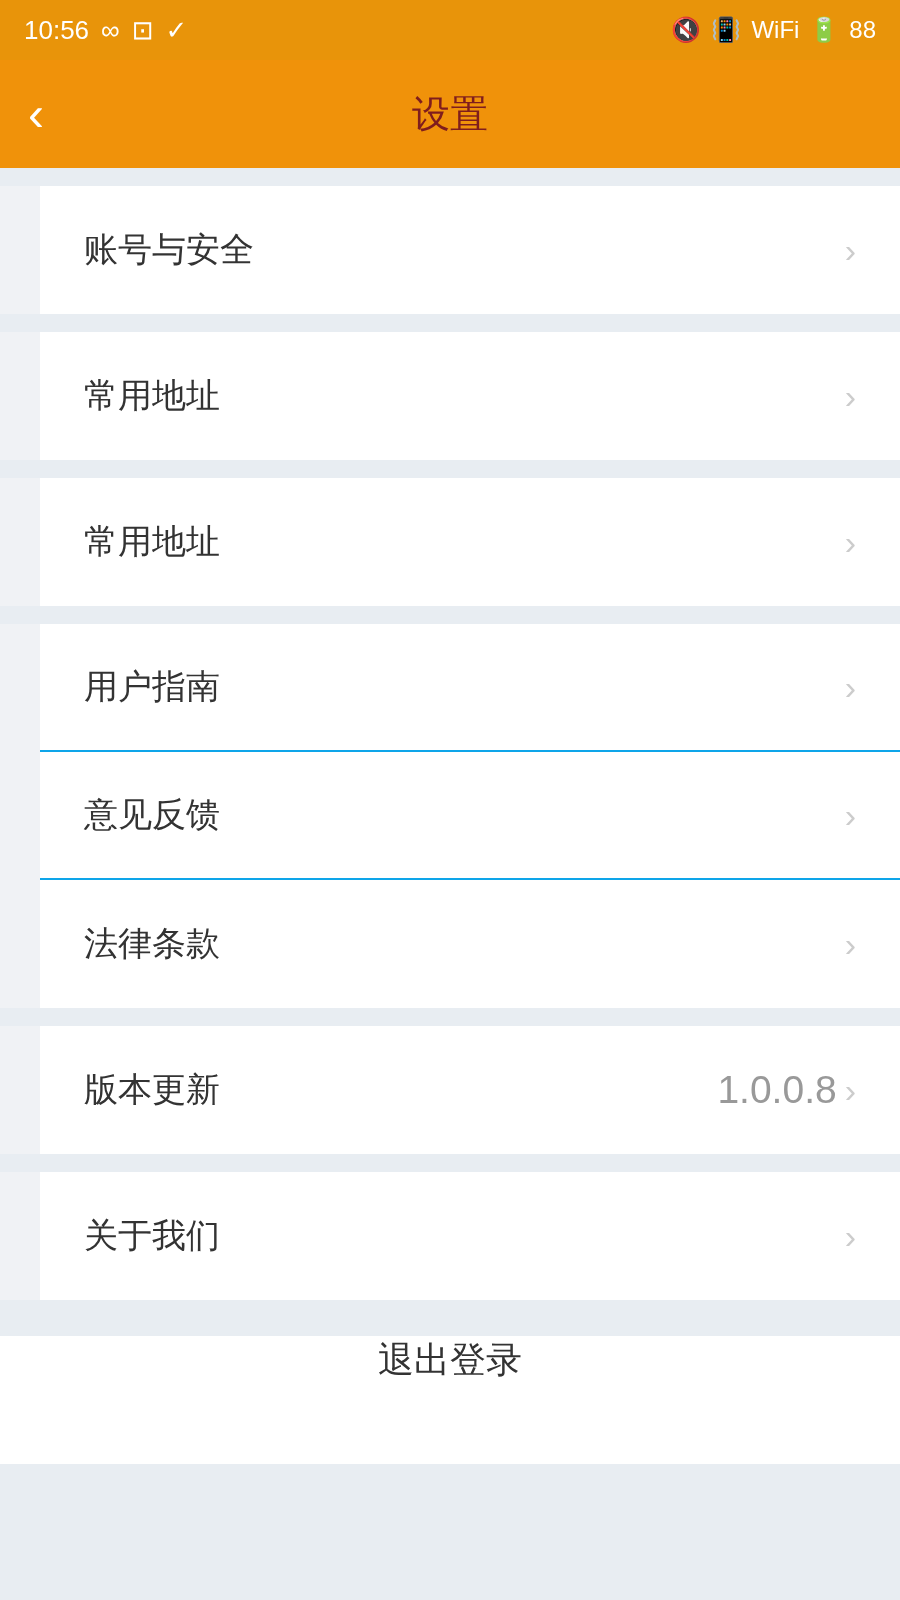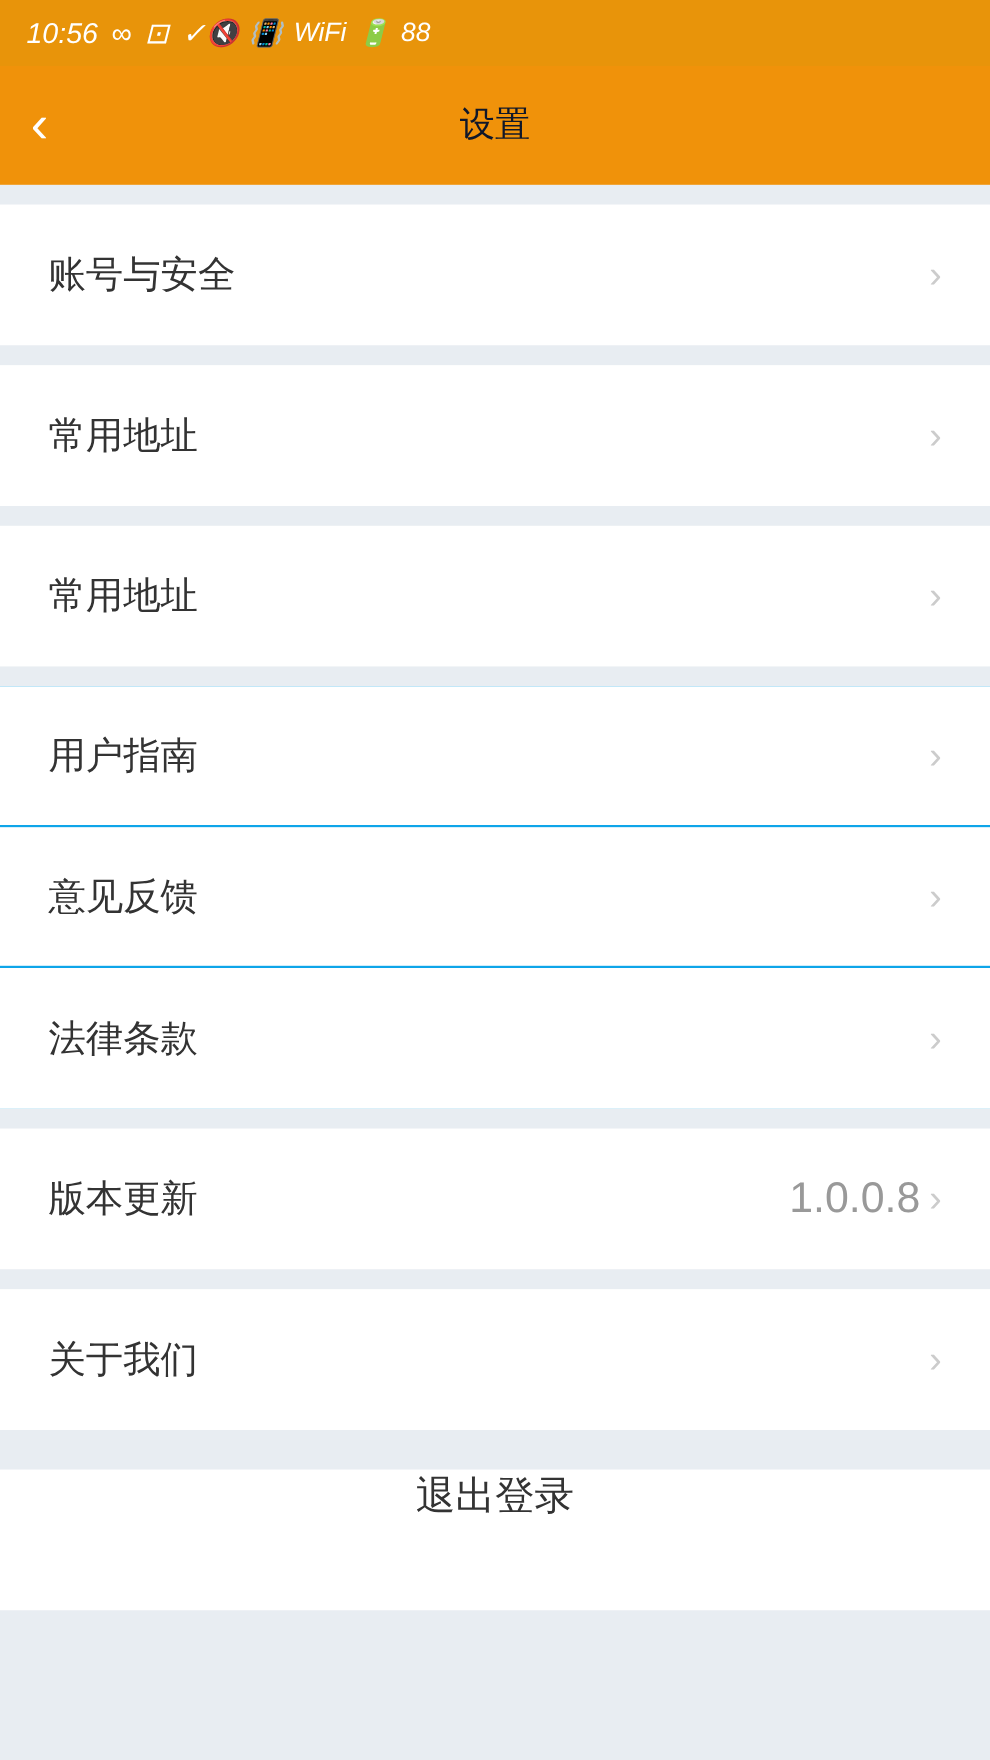--- a/index.html
+++ b/index.html
@@ -16,24 +16,24 @@
       font-family: "PingFang SC", "Hiragino Sans GB", "Microsoft YaHei", sans-serif;
       overflow-x: hidden;
     }
 
     
     .status-bar {
       background: #e8940a;
       height: 60px;
       display: flex;
       align-items: center;
+      justify-content: space-between;
       padding: 0 24px;
       color: white;
       font-size: 26px;
-      font-style: italic;
     }
 
     .status-left {
       display: flex;
       align-items: center;
       gap: 12px;
     }
 
     .status-right {
       display: flex;
@@ -55,34 +55,35 @@
     .nav-back {
       position: absolute;
       left: 28px;
       color: white;
       font-size: 48px;
       cursor: pointer;
       line-height: 1;
     }
 
     .nav-title {
-      color: #0f172a;
-      font-size: 32px;
+      color: #7f1d1d;
+      font-size: 38px;
       font-weight: 400;
     }
 
     
     .section-divider {
       height: 18px;
       background: #e8edf2;
     }
 
     
     .menu-list {
-      background: #0ea5e9;
+      background: #86efac;
+      margin-left: 40px;
     }
 
     .menu-item {
       display: flex;
       align-items: center;
       justify-content: space-between;
       padding: 0 44px;
       height: 128px;
       border-bottom: 2px solid #0ea5e9;
       cursor: pointer;

